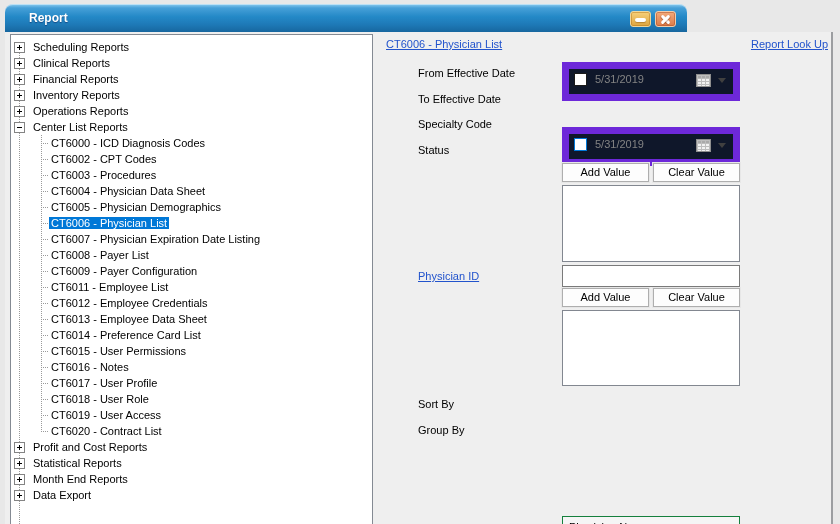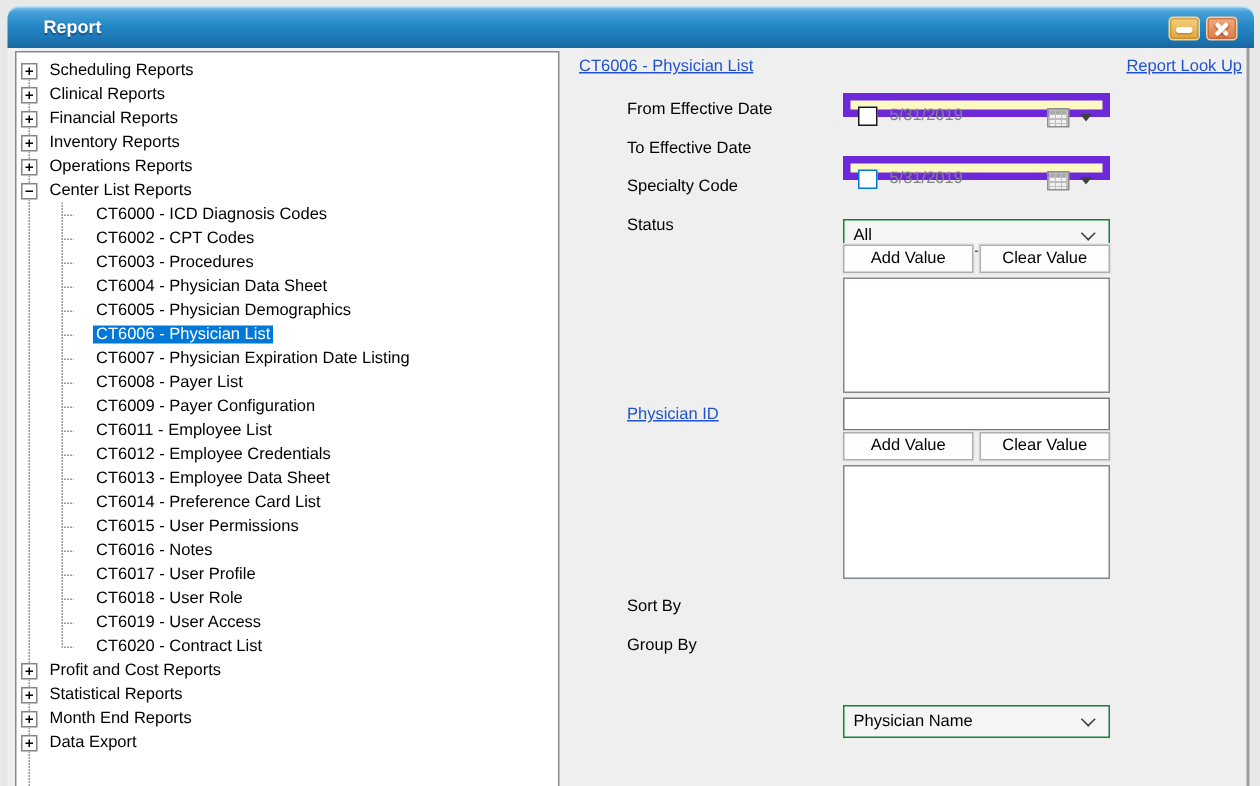--- a/index.html
+++ b/index.html
@@ -1,20 +1,20 @@
 <!DOCTYPE html>
 <html><head>
 <meta charset="utf-8">
 <style>
   * { margin:0; padding:0; box-sizing:border-box; }
   html,body { width:840px; height:524px; overflow:hidden; }
   body { background:#e8e8e8; font-family:"Liberation Sans","DejaVu Sans",sans-serif; font-size:11px; color:#000; position:relative; }
 
   
-  .titlebar { position:absolute; left:5px; top:4px; width:831px; height:28px;
+  .titlebar { position:absolute; left:5px; top:4px; width:682px; height:28px;
     border-radius:8px 8px 0 0;
     background:linear-gradient(180deg,#8fcdf0 0%,#47a0d8 14%,#2489c7 45%,#1e7ab8 72%,#17679f 100%);
     box-shadow:inset 0 1px 0 rgba(255,255,255,.45);
   }
   .titlebar .title { position:absolute; left:24px; top:0; line-height:28px; color:#fff; font-weight:bold; font-size:12px; text-shadow:0 1px 1px rgba(0,0,60,.4); }
   .winbtn { position:absolute; top:7px; width:21px; height:16px; border-radius:3px; }
   .winbtn.min { right:36px; background:linear-gradient(#f6d07a,#dfa63f); border:1px solid #efd79c; box-shadow:inset 0 0 0 1px rgba(180,120,30,.5); }
   .winbtn.close { right:11px; background:linear-gradient(#f2ab7c,#dd7b49); border:1px solid #f3cdaa; box-shadow:inset 0 0 0 1px rgba(170,80,40,.5); }
   .minbar { position:absolute; left:4px; top:6px; width:11px; height:4px; background:#fff; border-radius:2px; box-shadow:0 1px 1px rgba(120,70,0,.4); }
   .xbar { position:absolute; left:4px; top:6px; width:11px; height:3px; background:#fff; border-radius:2px; box-shadow:0 1px 1px rgba(120,40,0,.4); }
@@ -29,34 +29,34 @@
     background-image:repeating-linear-gradient(to bottom,#9a9a9a 0 1px,transparent 1px 2px); }
   .row { height:16px; display:flex; align-items:center; position:relative; white-space:nowrap; }
   .exp { width:11px; height:11px; border:1px solid #848484; background:#fff; margin-left:3px; margin-right:6px; position:relative; flex:0 0 auto; }
   .exp::before { content:''; position:absolute; left:2px; top:4px; width:5px; height:1px; background:#000; }
   .exp.plus::after { content:''; position:absolute; left:4px; top:2px; width:1px; height:5px; background:#000; }
   .lbl { padding:0 2px; }
   .lbl.selected { background:#0078d7; color:#fff; }
   .children { position:relative; }
   .children::before { content:''; position:absolute; left:30px; top:0; height:calc(100% - 8px); width:1px;
     background-image:repeating-linear-gradient(to bottom,#9a9a9a 0 1px,transparent 1px 2px); }
-  .row.child { padding-left:51px; }
+  .row.child { padding-left:38px; }
   .row.child::before { content:''; position:absolute; left:30px; top:8px; width:8px; height:1px;
     background-image:repeating-linear-gradient(to right,#9a9a9a 0 1px,transparent 1px 2px); }
 
   
   .form-panel { position:absolute; left:369px; top:2px; width:460px; height:490px; }
   .flabel { position:absolute; left:16px; color:#000;padding-left:28px; }
   .link { color:#2253cc; text-decoration:underline; cursor:pointer; }
   .report-link { position:absolute; left:12px; top:4px; }
   .lookup-link { position:absolute; right:6px; top:4px; }
 
   .ctrl { position:absolute; left:188px; width:178px; }
 
-  .datefield { height:16px; background:#fef9c3; border:5px solid #6d28d9; position:relative; }
+  .datefield { height:39px; background:#0f172a; border:7px solid #6d28d9; position:relative; }
   .cb { position:absolute; left:5px; top:4px; width:13px; height:13px; background:#fff; border:1px solid #1a1a1a; }
   .cb.focused { border-color:#0078d7; }
   .dateval { position:absolute; left:26px; top:0; line-height:21px; color:#838383; }
   .calicon { position:absolute; right:22px; top:5px; width:15px; height:13px; border:1px solid #8f8f8f;
     background-image:
       repeating-linear-gradient(to right,#bdbdbd 0 1px,transparent 1px 4px),
       repeating-linear-gradient(to bottom,#bdbdbd 0 1px,transparent 1px 3px),
       linear-gradient(#a9a9a9 0 3px,#f1f1f1 3px); }
   .downarrow { position:absolute; right:7px; top:9px; width:0; height:0; border:4px solid transparent; border-top:5px solid #404040; }
 

